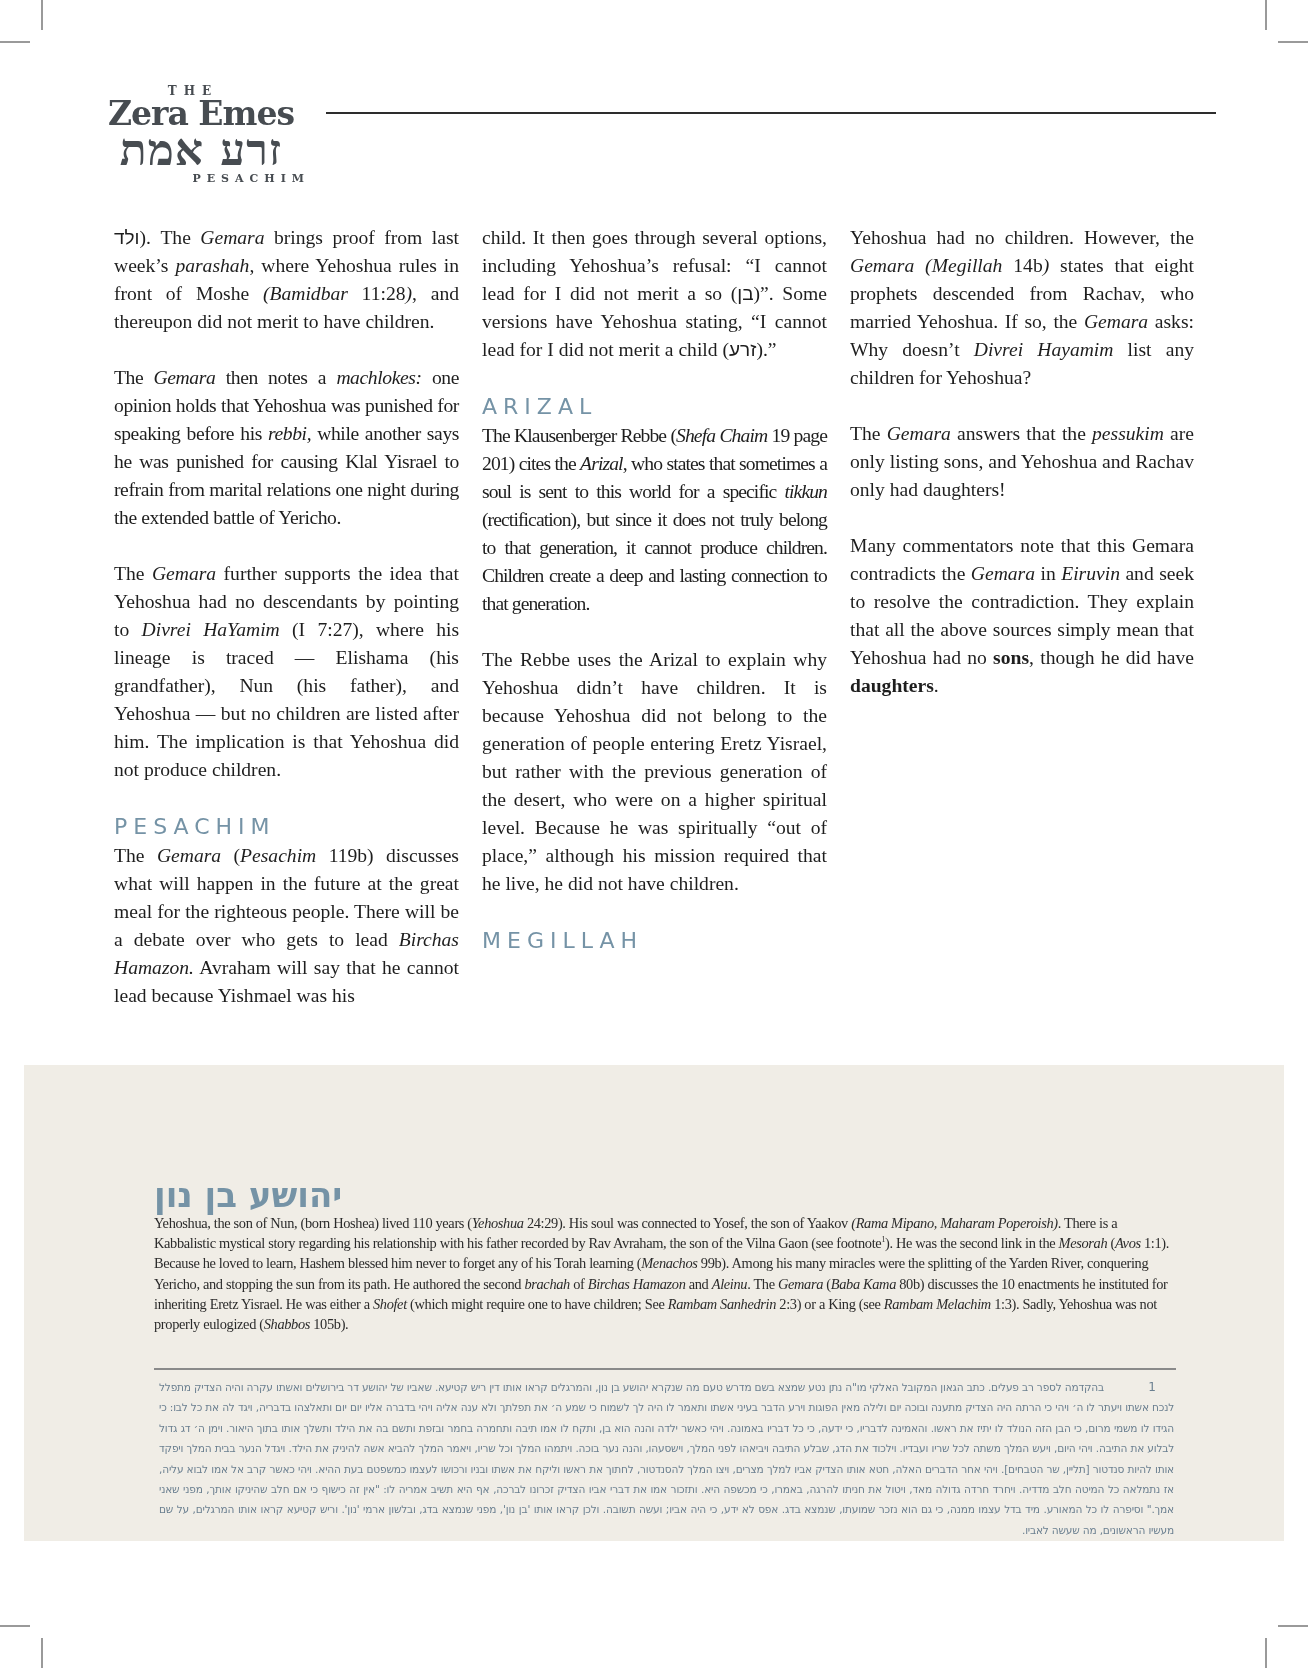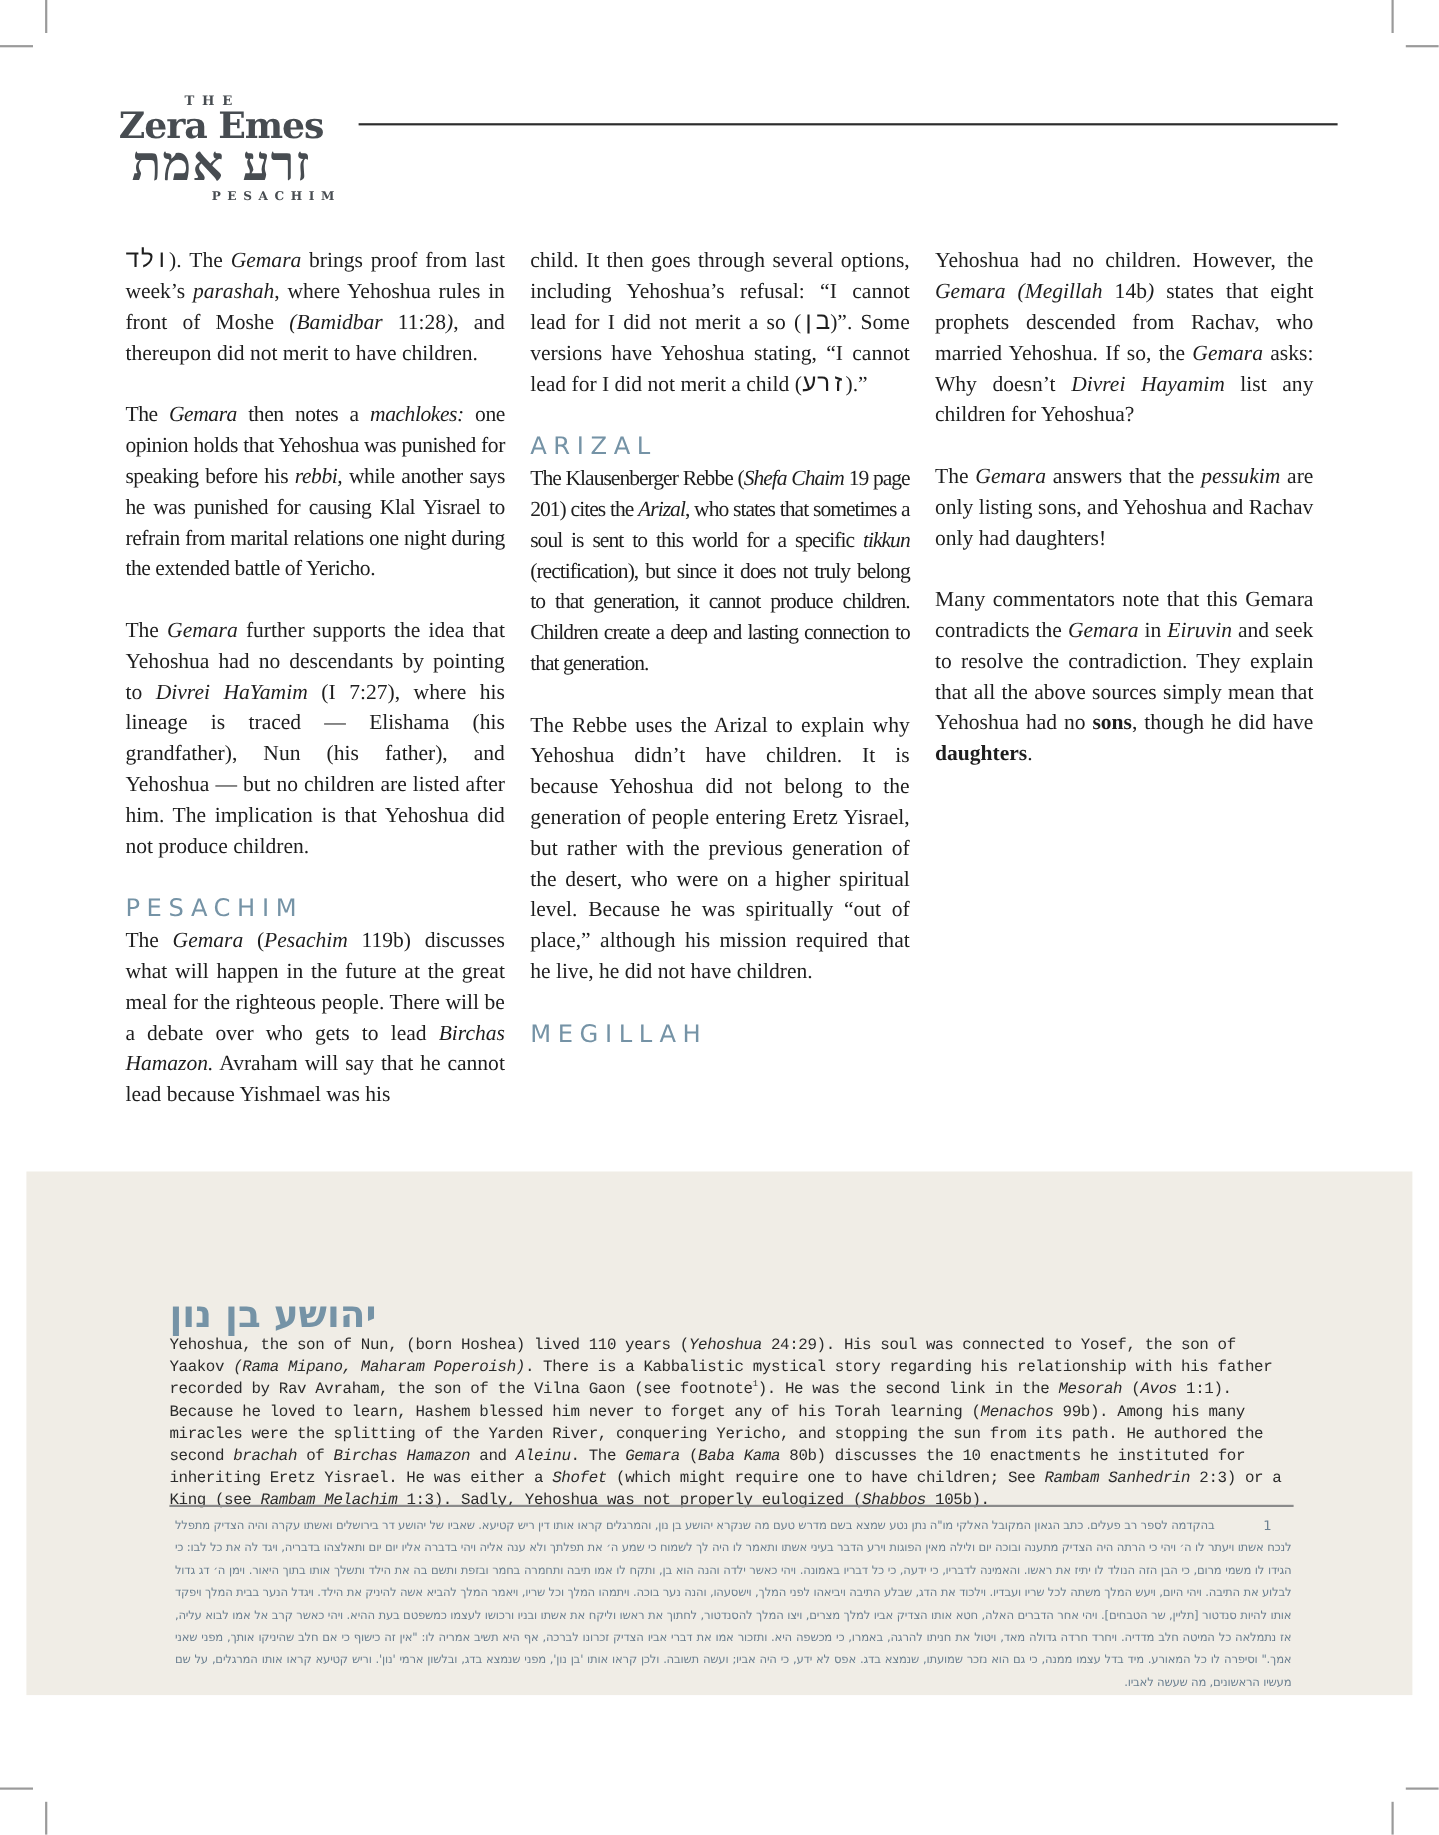--- a/index.html
+++ b/index.html
@@ -21,26 +21,26 @@
     
     .col { position: absolute; top: 224px; width: 345px; font-size: 19.6px; line-height: 28px; text-align: justify; }
     .col1 { left: 114px; }
     .col2 { left: 482px; }
     .col3 { left: 850px; width: 344px; }
     .col p { margin: 0 0 28px 0; }
     .col p.tight { margin-bottom: 0; }
     .col h3 { margin: 0; font-family: "DejaVu Sans", sans-serif; font-weight: normal; font-size: 22px; letter-spacing: 6px; color: #7593a6; line-height: 30px; }
     .col .cond { letter-spacing: -0.4px; }
     .col .cond2 { letter-spacing: -0.9px; }
-    .heb { font-family: Liberation Mono, monospace; font-size: 22px; }
+    .heb { font-family: Liberation Sans, sans-serif; font-size: 19px; }
 
     
     .bio { position: absolute; left: 24px; top: 1065px; width: 1260px; height: 476px; background: #f0ede6; }
     .bio-title { position: absolute; left: 130px; top: 110px; font-family: "DejaVu Sans", sans-serif; font-weight: bold; font-size: 34px; color: #7593a6; direction: rtl; line-height: 40px; }
-    .bio-text { position: absolute; left: 130px; top: 148px; width: 1022px; font-family: Liberation Mono, monospace; font-size: 14.4px; line-height: 20.2px; color: #2b2b2b; letter-spacing: -0.35px; }
+    .bio-text { position: absolute; left: 130px; top: 148px; width: 1022px; font-family: Liberation Serif, serif; font-size: 14.4px; line-height: 20.2px; color: #2b2b2b; letter-spacing: -0.35px; }
     .bio-rule { position: absolute; left: 130px; top: 303px; width: 1022px; height: 2px; background: #8a8a8a; }
     .fn { position: absolute; left: 135px; top: 312px; width: 1015px; font-family: "DejaVu Sans", sans-serif; font-size: 10.6px; line-height: 20.4px; color: #6a7f90; direction: rtl; text-align: justify; letter-spacing: -0.2px; }
     .fn-num { position: absolute; right: 128px; top: 312px; font-family: "DejaVu Sans", sans-serif; font-size: 12px; line-height: 20.4px; color: #6a7f90; }
     .fn .fn-first { padding-right: 70px; }
     sup { font-size: 8px; vertical-align: super; line-height: 0; }
   </style>
 </head>
 <body>
 
 <div class="crop v" style="left:41px;top:0;"></div>

